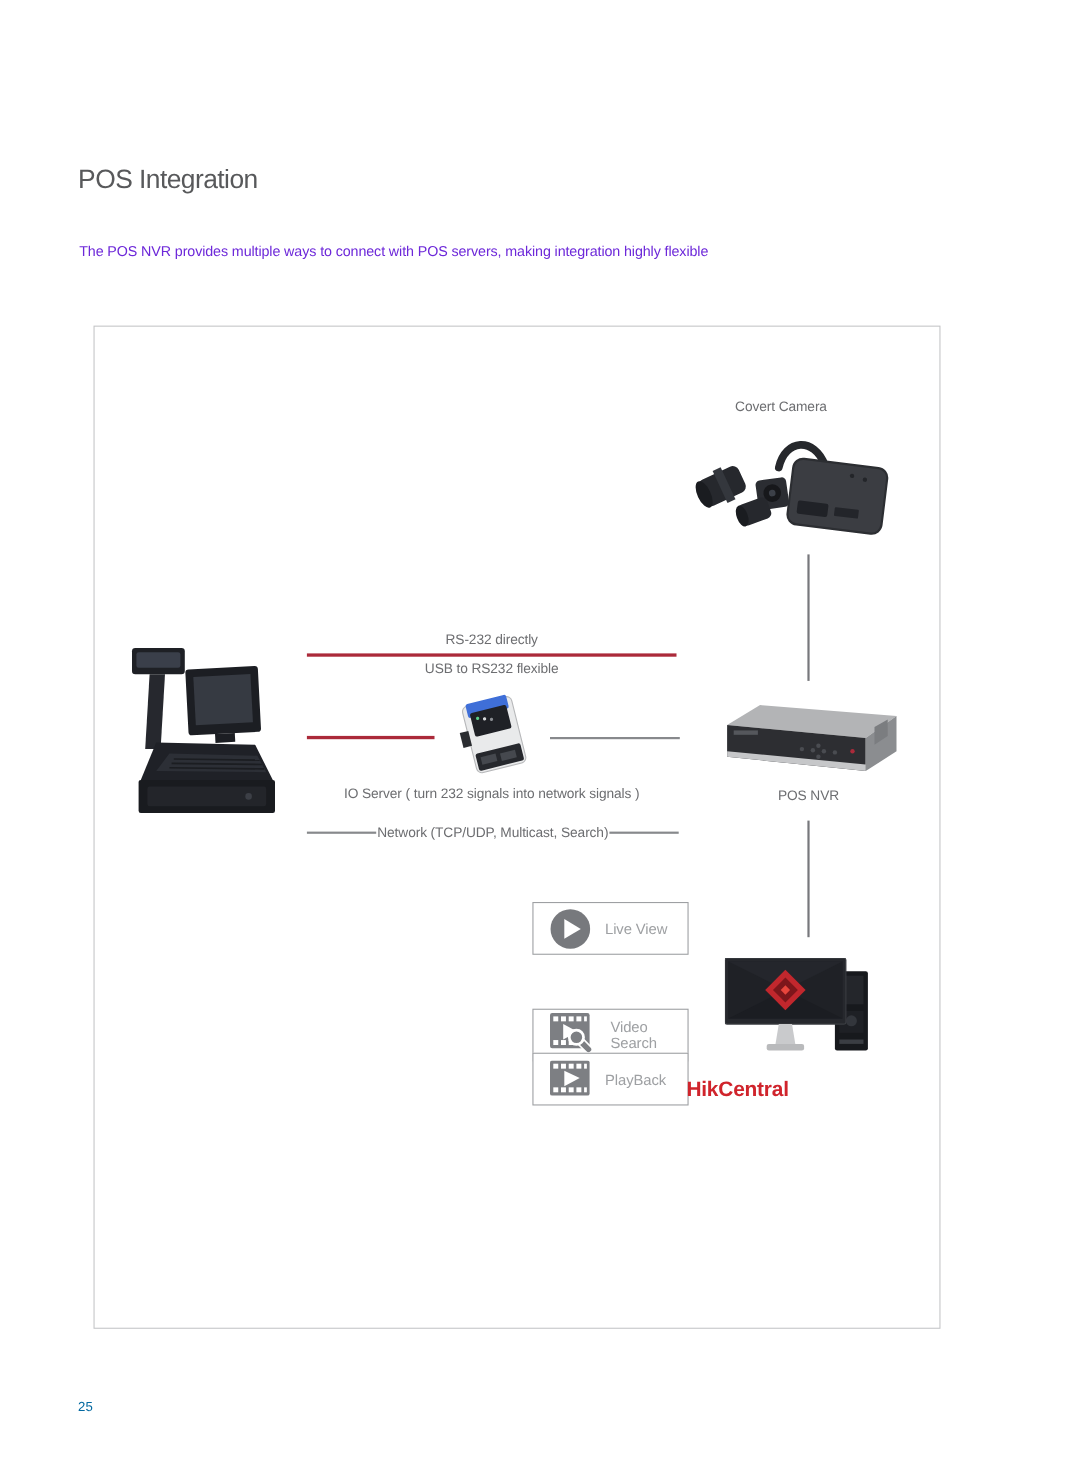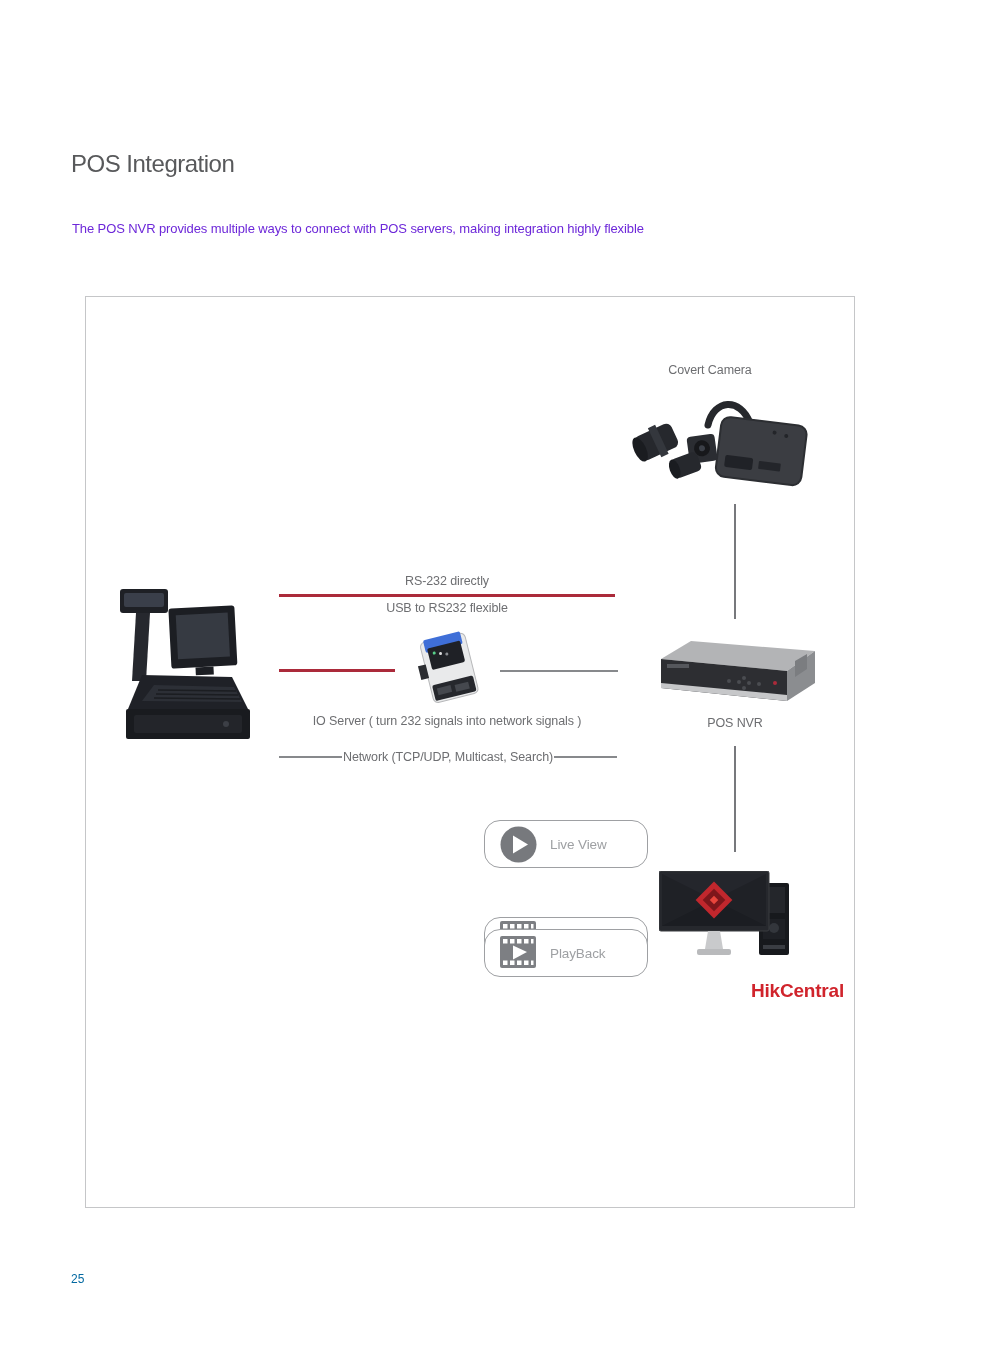--- a/index.html
+++ b/index.html
@@ -26,29 +26,29 @@
   .hline.gray{height:2px;background:#87898c;}
   .vline{position:absolute;width:2px;background:#77787c;}
   .svgimg{position:absolute;}
   .network-row{
     position:absolute;left:193px;top:451px;width:338px;height:18px;
     display:flex;align-items:center;
   }
   .network-row .net-line{flex:1;height:2px;background:#87898c;}
   .network-row .net-label{font-size:12.5px;color:#6d6e71;white-space:nowrap;padding:0 1px;letter-spacing:-0.1px;}
   .diagram-button{
-    position:absolute;left:398px;width:164px;height:48px;
-    border:1.5px solid #9ea0a3;border-radius:16px;background:#ffffff;
+    position:absolute;left:398px;width:142px;height:48px;
+    border:1.5px solid #9ea0a3;border-radius:0;background:#ffffff;
     display:flex;align-items:center;padding-left:15px;gap:13px;box-sizing:border-box;
     cursor:pointer;
   }
   .btn-icon{display:flex;align-items:center;justify-content:center;}
   .btn-label{font-size:13.5px;color:#9ea0a3;letter-spacing:-0.1px;}
   .hikcentral-label{
-    position:absolute;left:538px;top:683px;width:220px;text-align:right;
+    position:absolute;left:538px;top:683px;width:220px;text-align:left;
     font-size:19px;font-weight:bold;color:var(--hik-red,#d0242c);letter-spacing:-0.2px;
   }
   .notes{position:absolute;left:98px;top:779px;width:620px;}
   .note-line{font-size:12.5px;color:#6d6e71;line-height:22px;letter-spacing:-0.1px;}
   .page-number{position:absolute;left:71px;top:1272px;font-size:12px;color:#0369a1;}
 </style>
 </head>
 <body>
 
 <div class="page">
@@ -178,21 +178,21 @@
           </g>
           <polygon points="12,10 25,17 12,24" fill="#ffffff"></polygon>
           <line x1="28" y1="26" x2="36" y2="34" stroke="#ffffff" stroke-width="8" stroke-linecap="round"></line>
           <line x1="28" y1="26" x2="35" y2="33" stroke="#7d7f83" stroke-width="5" stroke-linecap="round"></line>
           <circle cx="24" cy="22" r="6.5" fill="#7d7f83" stroke="#ffffff" stroke-width="2.5"></circle>
         </svg>
       </span>
       <span class="btn-label">Video Search</span>
     </div>
 
-    <div class="diagram-button" style="top:632px;">
+    <div class="diagram-button" style="top:660px;">
       <span class="btn-icon">
         <svg width="37" height="34" viewBox="0 0 37 34">
           <rect x="0" y="0" width="36" height="32" rx="2" fill="#7d7f83"></rect>
           <g fill="#ffffff">
             <rect x="3" y="3" width="4.5" height="4.5"></rect>
               <rect x="10" y="3" width="4.5" height="4.5"></rect>
               <rect x="17" y="3" width="4.5" height="4.5"></rect>
               <rect x="24" y="3" width="4.5" height="4.5"></rect>
               <rect x="31" y="3" width="2.5" height="4.5"></rect>
             <rect x="3" y="24.5" width="4.5" height="4.5"></rect>

